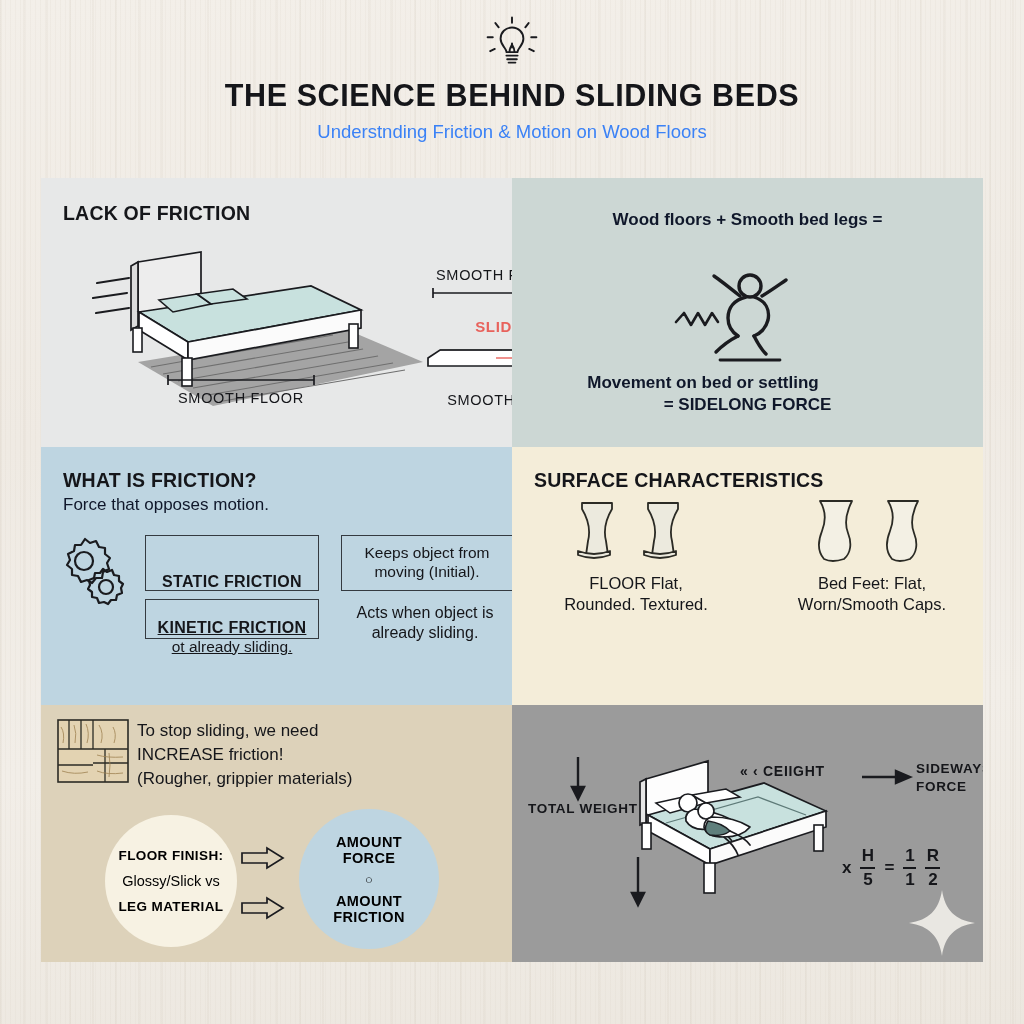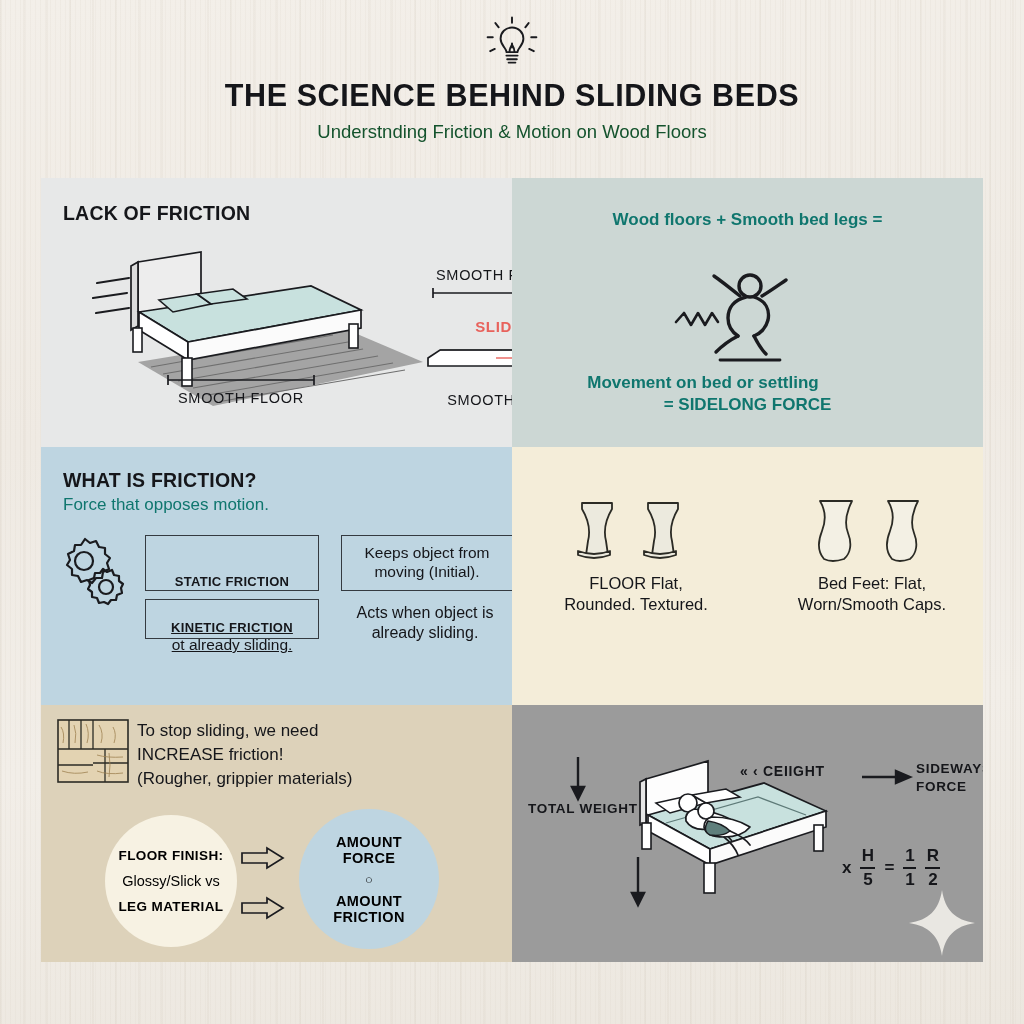--- a/index.html
+++ b/index.html
@@ -20,21 +20,21 @@
     position: relative;
   }
 
   
   #header { position: absolute; left: 0; top: 0; width: 1024px; height: 176px; text-align: center; }
   #bulb { margin: 14px auto 0; width: 58px; height: 58px; }
   #title {
     font-size: 30.5px; font-weight: 700; letter-spacing: 0.6px;
     color: #15161a; margin-top: 6px; white-space: nowrap;
   }
-  #subtitle { font-size: 18.5px; color: #14532d; margin-top: 8px; font-weight: 400; }
+  #subtitle { font-size: 18.5px; color: #3b82f6; margin-top: 8px; font-weight: 400; }
 
   
   #grid {
     position: absolute; left: 41px; top: 178px;
     width: 942px; height: 784px;
     display: grid;
     grid-template-columns: 471px 471px;
     grid-template-rows: 269px 258px 257px;
   }
   .panel { position: relative; overflow: hidden; }
@@ -42,33 +42,33 @@
   .p2 { background: #ccd7d4; }
   .p3 { background: #bed5e1; }
   .p4 { background: #f4edd9; }
   .p5 { background: #ddd2ba; }
   .p6 { background: #9b9b9b; }
 
   .ptitle {
     position: absolute; font-weight: 700; color: #15161a;
     font-size: 19.5px; letter-spacing: 0.2px; white-space: nowrap;
   }
-  .psub { position: absolute; font-size: 17px; color: #0f766e; white-space: nowrap; }
+  .psub { position: absolute; font-size: 17px; color: #0f172a; white-space: nowrap; }
 
   .lbl { position: absolute; white-space: nowrap; color: #15161a; }
   .lbl.cap { letter-spacing: 0.7px; }
   .ctr { text-align: center; }
 
   
   .fbox {
     position: absolute; border: 1.6px solid #343a40;
     display: flex; flex-direction: column; align-items: center; justify-content: center;
     text-align: center; color: #15161a; line-height: 1.22;
   }
-  .fbox .b1 { font-weight: 700; font-size: 13px; letter-spacing: 0.3px; margin-top: 37px; }
+  .fbox .b1 { font-weight: 700; font-size: 16px; letter-spacing: 0.3px; margin-top: 37px; }
   .fbox .b2 { font-size: 15.5px; }
   .ftext {
     position: absolute; text-align: center; font-size: 16px;
     color: #15161a; line-height: 1.25;
   }
 
   
   .circ {
     position: absolute; border-radius: 50%;
     display: flex; flex-direction: column; align-items: center; justify-content: center;
@@ -224,20 +224,21 @@
       <div class="b2">Keeps object from</div>
       <div class="b2">moving (Initial).</div>
     </div>
     <div class="ftext" style="left:300px; top:156px; width:168px;">
       <div>Acts when object is</div>
       <div>already sliding.</div>
     </div>
   </div>
 
   <div class="panel p4">
+    <div class="ptitle" style="left:22px; top:22px;">SURFACE CHARACTERISTICS</div>
 
     <div style="position:absolute; left:64px; top:54px;">
       <svg width="116" height="62" viewBox="0 0 116 62">
         <g fill="#eceade" stroke="#2b2b25" stroke-width="1.8" stroke-linejoin="round">
           <path d="M6 2 h30 v6 c-6 10-9 20-6 32 l2 14 h-22 l2 -14 c3 -12 0 -22 -6 -32z"></path>
           <path d="M2 50 q16 6 32 0 v4 q-16 6 -32 0z"></path>
           <path d="M72 2 h30 v6 c-6 10-9 20-6 32 l2 14 h-22 l2 -14 c3 -12 0 -22 -6 -32z"></path>
           <path d="M68 50 q16 6 32 0 v4 q-16 6 -32 0z"></path>
         </g>
       </svg>

